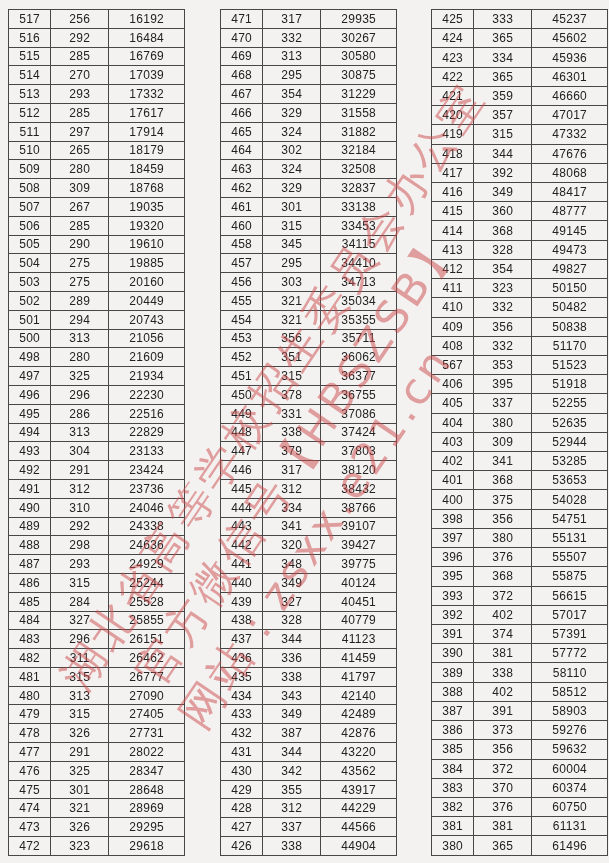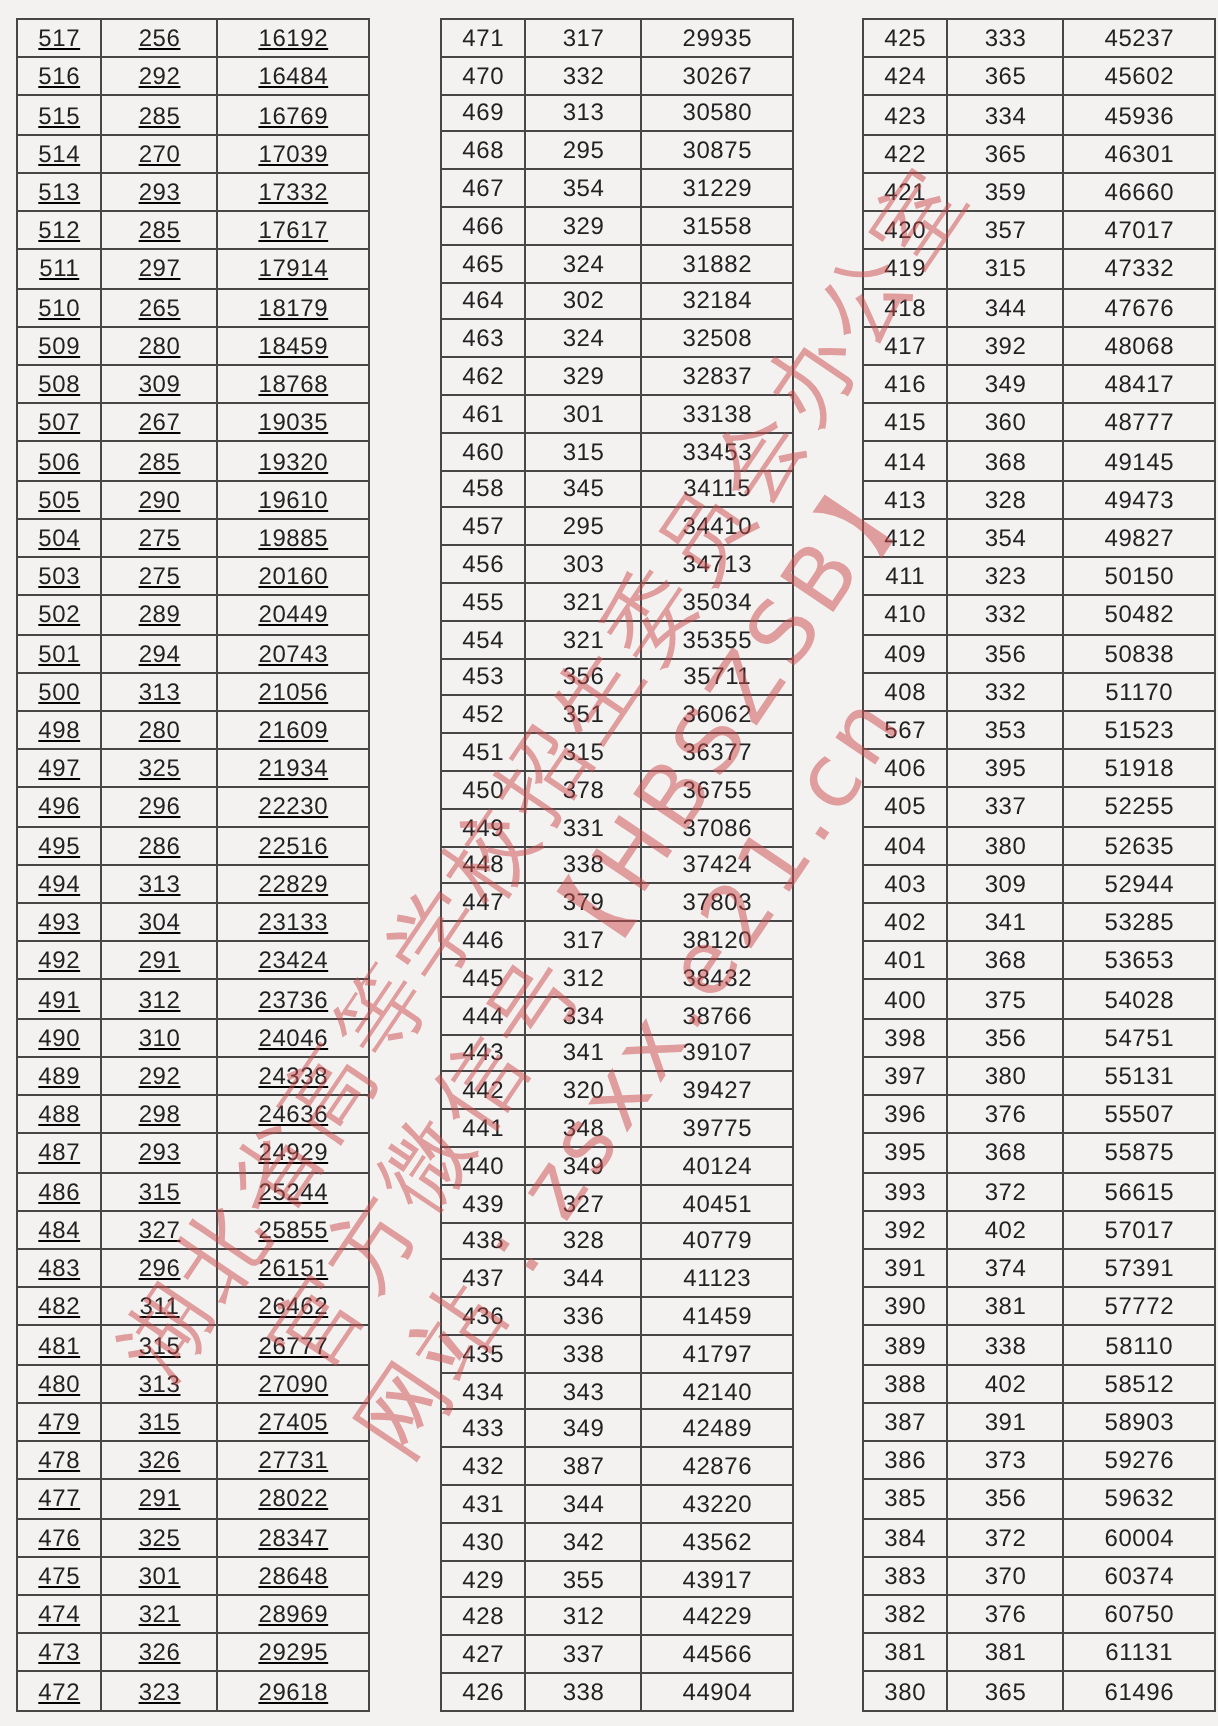--- a/index.html
+++ b/index.html
@@ -17,21 +17,21 @@
   }
   table.score-table {
     position: absolute;
     top: 9px;
     height: 847px;
     width: 177px;
     border-collapse: collapse;
     table-layout: fixed;
     background: transparent;
   }
-  table#table-0 { left: 8px; text-decoration: underline; }
+  table#table-0 { left: 8px; }
   table#table-1 { left: 220px; }
   table#table-2 { left: 431px; }
   table.score-table td {
     border: 1px solid #474747;
     text-align: center;
     vertical-align: middle;
     font-size: 12px;
     color: #222222;
     letter-spacing: 0.3px;
     padding: 0;
@@ -222,20 +222,25 @@
           <td>487</td>
           <td>293</td>
           <td>24929</td>
         </tr>
         <tr>
           <td>486</td>
           <td>315</td>
           <td>25244</td>
         </tr>
         <tr>
+          <td>485</td>
+          <td>284</td>
+          <td>25528</td>
+        </tr>
+        <tr>
           <td>484</td>
           <td>327</td>
           <td>25855</td>
         </tr>
         <tr>
           <td>483</td>
           <td>296</td>
           <td>26151</td>
         </tr>
         <tr>

